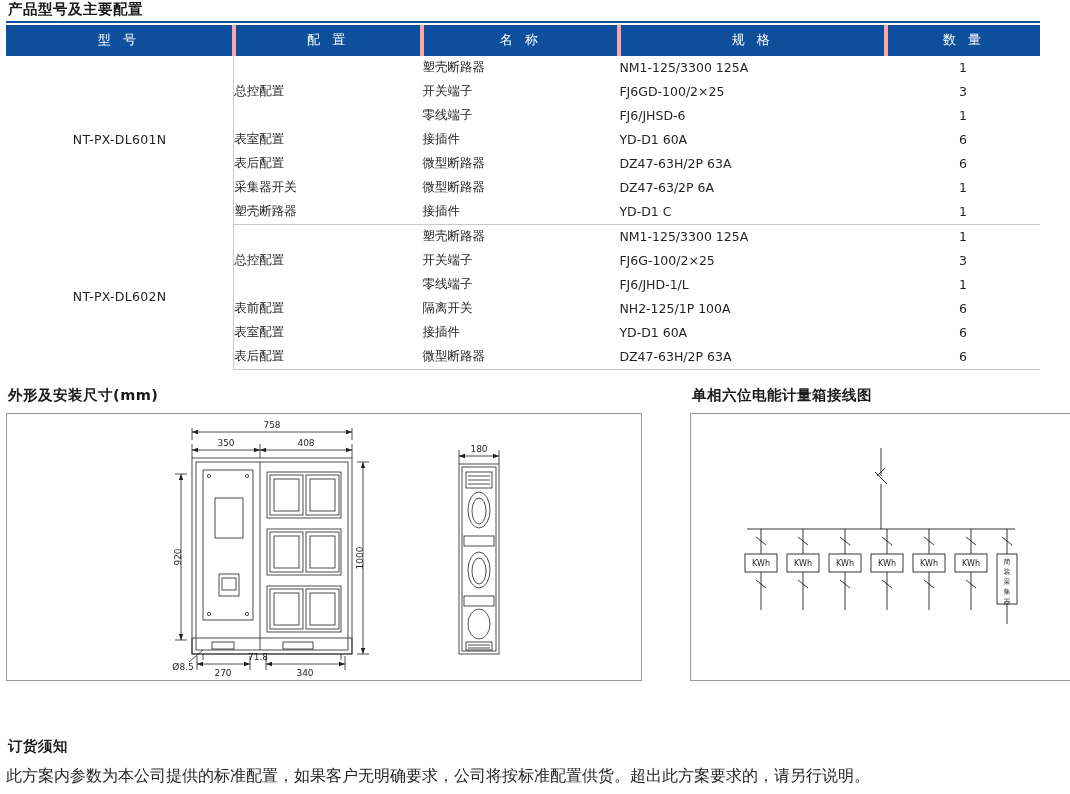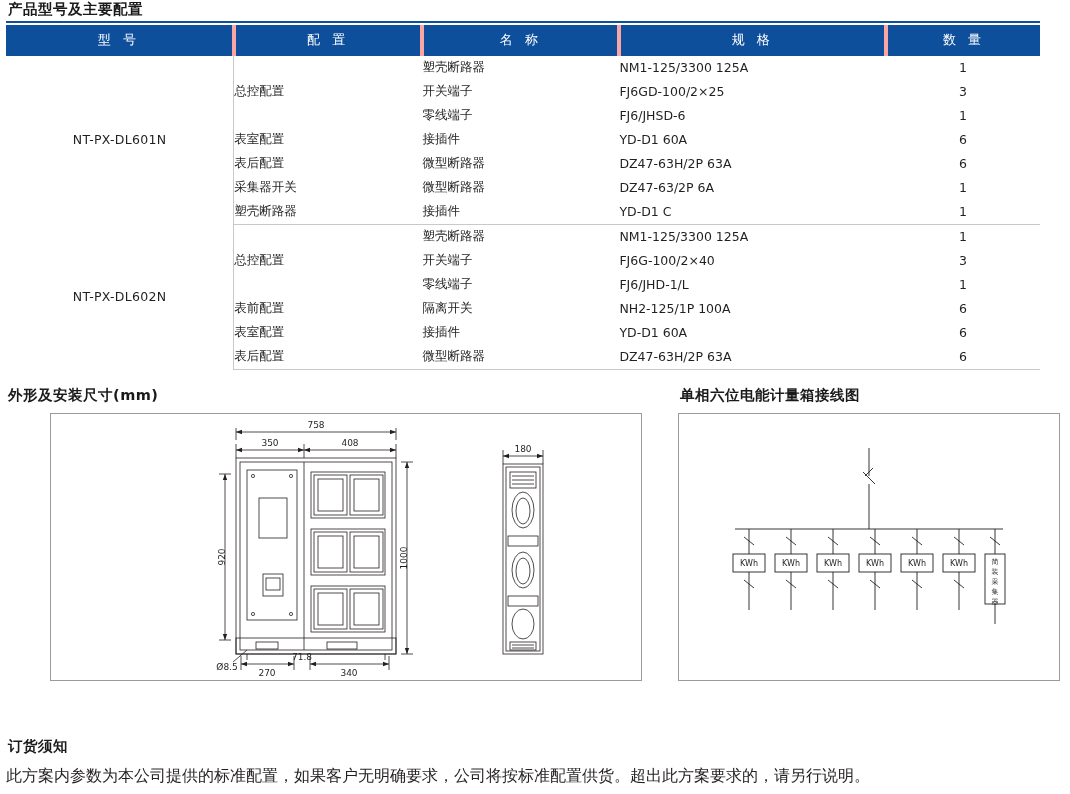--- a/index.html
+++ b/index.html
@@ -90,32 +90,32 @@
 
   .note {
     margin-top: 9px;
     padding-left: 2px;
     font-size: 12.5px;
   }
 
   
   .lower {
     display: flex;
-    gap: 36px;
+    gap: 48px;
     margin-top: 16px;
   }
   .blk-left { width: 636px; }
   .blk-right { width: 382px; }
   .frame {
     border: 1px solid #9a9a9a;
     margin-top: 5px;
     background: #fff;
     position: relative;
   }
-  .frame-left { height: 268px; margin-left: 44px; }
+  .frame-left { height: 268px; }
   .frame-right { height: 268px; }
 
   
   .order {
     position: absolute;
     left: 6px;
     bottom: 6px;
     width: 1058px;
   }
   .order .sec-title { margin-bottom: 3px; }
@@ -200,21 +200,21 @@
 
       <tr>
         <td class="c-model" rowspan="6">NT-PX-DL602N</td>
         <td class="c-conf" rowspan="3">总控配置</td>
         <td class="c-name">塑壳断路器</td>
         <td class="c-spec">NM1-125/3300 125A</td>
         <td class="c-qty">1</td>
       </tr>
       <tr>
         <td class="c-name">开关端子</td>
-        <td class="c-spec">FJ6G-100/2×40</td>
+        <td class="c-spec">FJ6G-100/2×25</td>
         <td class="c-qty">3</td>
       </tr>
       <tr>
         <td class="c-name">零线端子</td>
         <td class="c-spec">FJ6/JHD-1/L</td>
         <td class="c-qty">1</td>
       </tr>
       <tr>
         <td class="c-conf">表前配置</td>
         <td class="c-name">隔离开关</td>

